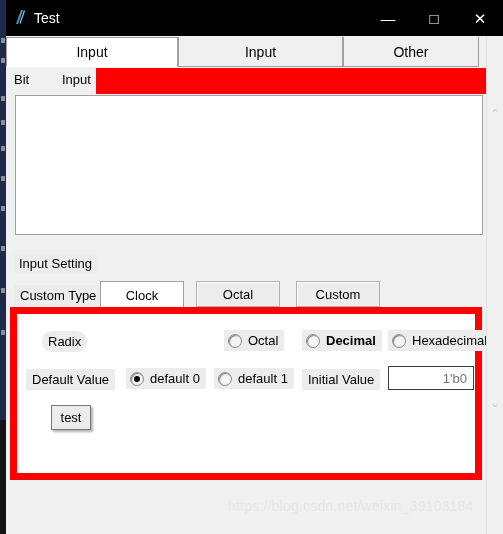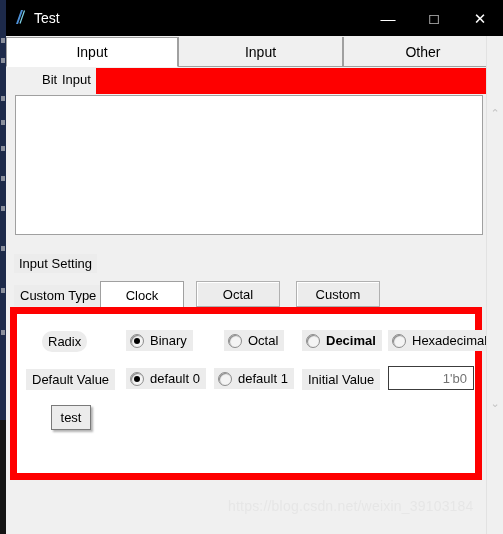--- a/index.html
+++ b/index.html
@@ -102,41 +102,40 @@
     border-right: 1px solid #a0a0a0;
     border-bottom: 1px solid #a0a0a0;
   }
   .tab.active {
     background: #ffffff;
     border-bottom: 1px solid #ffffff;
     border-top: 1px solid #a0a0a0;
   }
   #tab-input  { left: 0px;   width: 172px; }
   #tab-output { left: 172px; width: 165px; }
-  #tab-other  { left: 337px; width: 160px; }
+  #tab-other  { left: 337px; width: 136px; }
 
   
   #panel {
     position: absolute;
     left: 0; top: 68px;
     width: 497px; height: 466px;
     background: #f0f0f0;
   }
 
   
   #hdr-row {
     position: absolute;
     left: 0; top: 0;
     width: 497px; height: 26px;
   }
   #lbl-bit {
     position: absolute;
     left: 8px; top: 4px;
     font-size: 13px;
-    margin-left: 28px;
   }
   #lbl-input-col {
     position: absolute;
     left: 56px; top: 4px;
     font-size: 13px;
   }
   #red-bar {
     position: absolute;
     left: 90px; top: 0px;
     width: 407px; height: 26px;
@@ -370,24 +369,20 @@
 
     <div id="lbl-signal-type">Custom Type</div>
     <div class="st-tab" id="st-clock">Clock</div>
     <div class="st-tab" id="st-reset">Octal</div>
     <div class="st-tab" id="st-custom">Custom</div>
 
     <div id="red-box"></div>
 
     <div class="lbl-chip" id="chip-radix">Radix</div>
 
-    <div class="radio-chip checked" id="rb-binary">
-      <span class="radio-mark"></span>
-      <span>Binary</span>
-    </div>
     <div class="radio-chip" id="rb-octal">
       <span class="radio-mark"></span>
       <span>Octal</span>
     </div>
     <div class="radio-chip" id="rb-decimal">
       <span class="radio-mark"></span>
       <span>Decimal</span>
     </div>
     <div class="radio-chip" id="rb-hexadecimal">
       <span class="radio-mark"></span>

